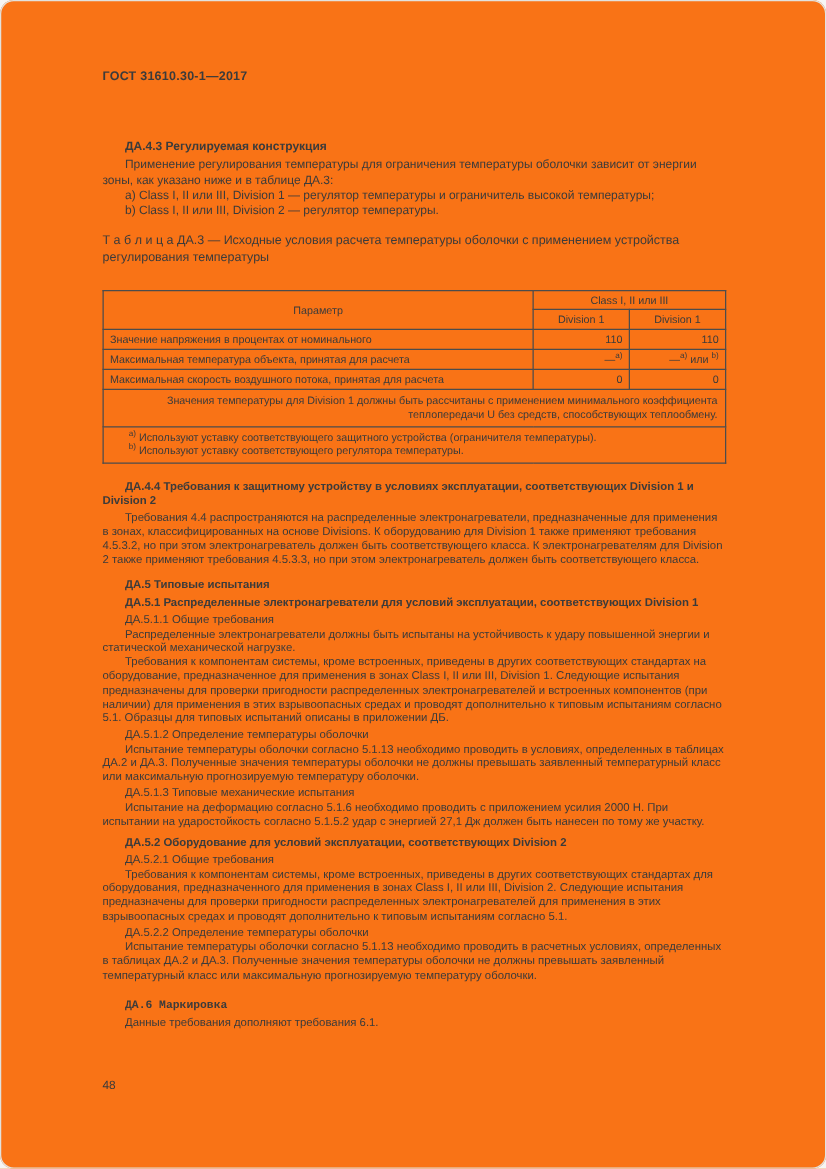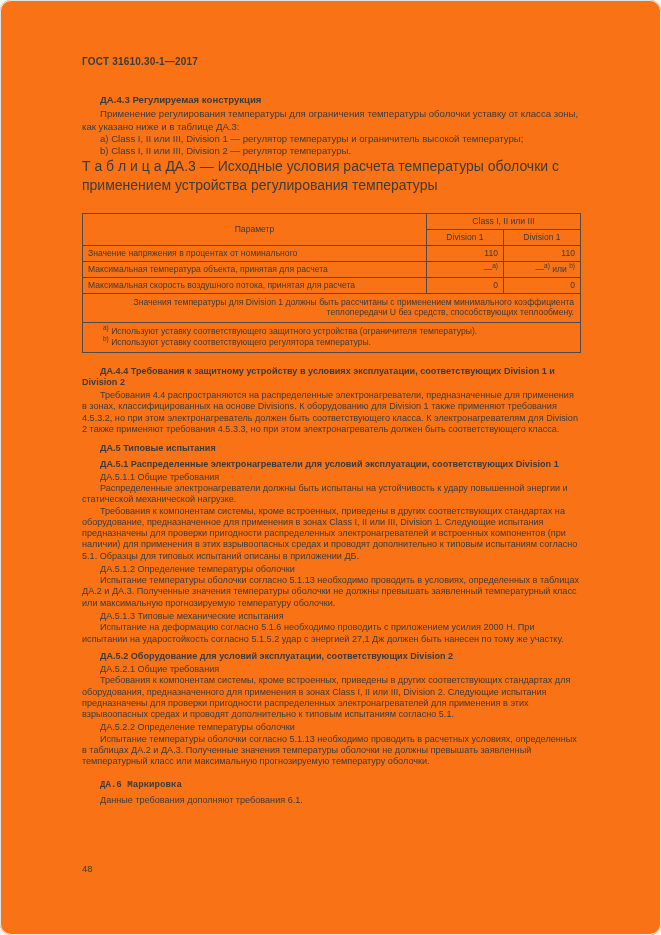--- a/index.html
+++ b/index.html
@@ -26,34 +26,35 @@
     letter-spacing: 0.2px;
   }
   .content {
     position: absolute;
     left: 82px; top: 94px;
     width: 499px;
   }
   p, h4, h5 { margin: 0; padding: 0; font-weight: normal; }
 
   
-  .sec-lg { font-size: 9.6px; line-height: 1.28; }
+  .sec-lg { font-size: 9.6px; line-height: 1.28; margin-top: 18px; }
   
   .sec-sm { font-size: 9.1px; line-height: 1.24; }
 
   .h-bold { font-weight: bold; }
   .ind { text-indent: 18px; }
   .mt2 { margin-top: 2px; }
   .mt4 { margin-top: 4px; }
   .mt6 { margin-top: 6px; }
   .mt8 { margin-top: 8px; }
   .mt12 { margin-top: 12px; font-family: Liberation Mono, monospace; }
 
   .table-caption {
-    font-size: 14px;
+    margin-top: 11px;
+    font-size: 10px;
     line-height: 1.32;
   }
   .gost-table {
     width: 100%;
     border-collapse: collapse;
     font-size: 8.6px;
     line-height: 1.25;
     margin-top: 19px;
     margin-bottom: 13px;
     color: #3b3b3b;
@@ -95,21 +96,21 @@
 <body>
 
 <div class="page">
 
   <div class="doc-header">ГОСТ 31610.30-1—2017</div>
 
   <div class="content">
 
     <div class="sec-lg">
       <h4 class="h-bold ind">ДА.4.3 Регулируемая конструкция</h4>
-      <p class="ind mt2">Применение регулирования температуры для ограничения температуры оболочки уставку от класса зоны, как указано ниже и в таблице ДА.3:</p>
+      <p class="ind mt2">Применение регулирования температуры для ограничения температуры оболочки зависит от энергии зоны, как указано ниже и в таблице ДА.3:</p>
       <p class="ind">a) Class I, II или III, Division 1 — регулятор температуры и ограничитель высокой температуры;</p>
       <p class="ind">b) Class I, II или III, Division 2 — регулятор температуры.</p>
     </div>
 
     <p class="table-caption"><span>Т а б л и ц а   ДА.3 — </span><span>Исходные условия расчета температуры оболочки с применением устройства регулирования температуры</span></p>
 
     <table class="gost-table">
       <thead>
         <tr>
           <th rowspan="2">Параметр</th>

